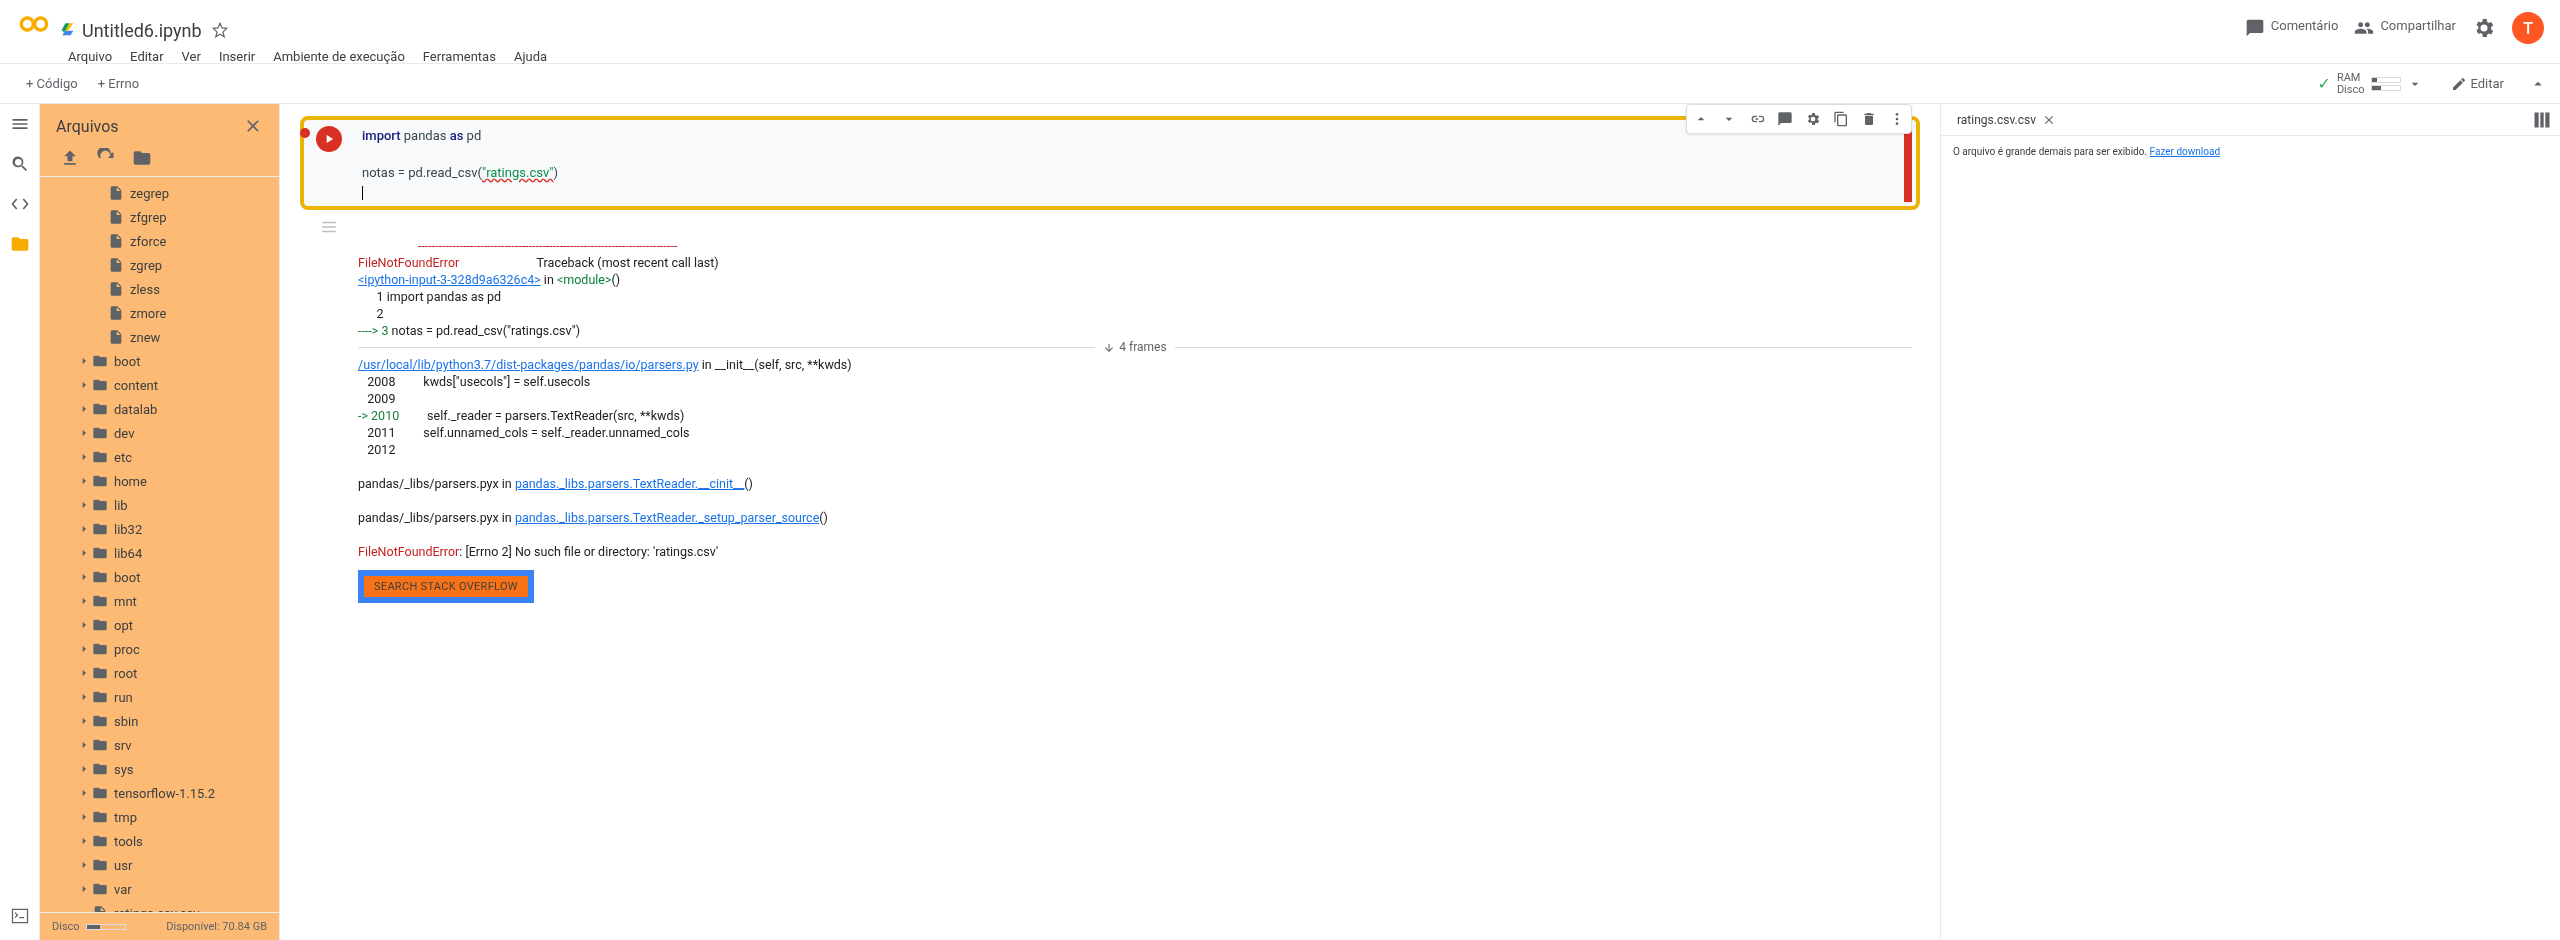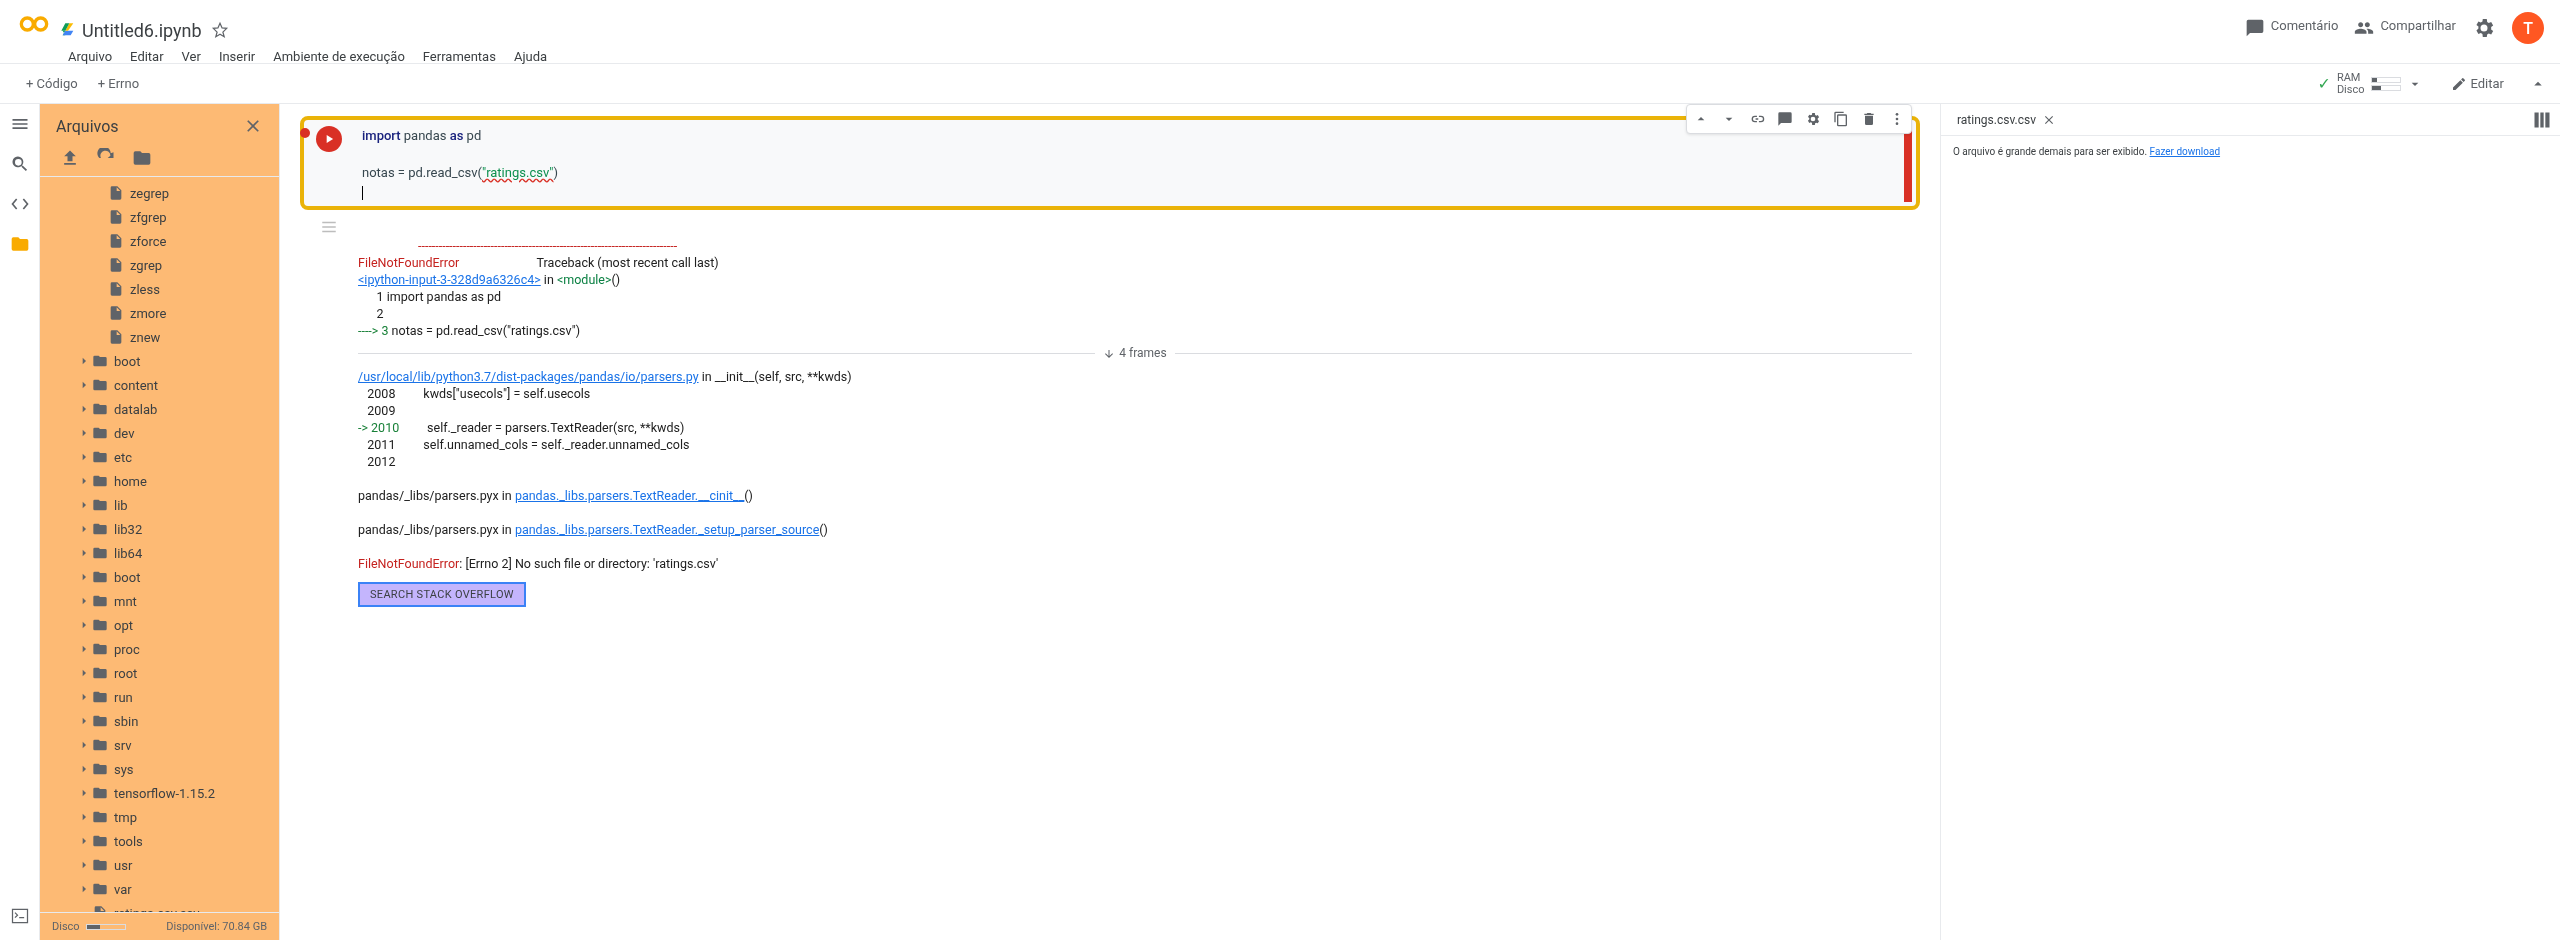--- a/index.html
+++ b/index.html
@@ -65,24 +65,24 @@
 .kw{color:#1a237e;font-weight:500}
 .str-err{color:#0d904f;text-decoration:underline wavy #d93025}
 .err-bar{width:8px;background:#d93025;align-self:stretch;margin:4px 4px 4px 0}
 .cursor-line{display:inline-block;width:1px;height:14px;background:#000;vertical-align:middle}
 .output-area{margin-left:50px;padding:10px 8px;font-family:'Roboto Mono',monospace;font-size:12.5px;line-height:17px;white-space:pre;color:#212121;position:relative}
 .out-icon{position:absolute;left:-30px;top:8px;width:18px;height:18px;fill:#bdbdbd;cursor:pointer}
 .tb-red{color:#c5221f}
 .tb-link{color:#1a73e8;text-decoration:underline;cursor:pointer}
 .tb-cyan{color:#0b8043}
 .tb-green{color:#188038}
-.frames-sep{display:flex;align-items:center;margin:6px 0;color:#5f6368;font-size:12px}
+.frames-sep{display:flex;align-items:center;margin:0 0;color:#5f6368;font-size:12px}
 .frames-sep .line{flex:1;height:1px;background:#dadce0}
 .frames-sep .mid{padding:0 8px;display:flex;align-items:center;gap:4px}
-.so-btn{margin-top:10px;border:2px solid #3b82f6;background:#c4b5fd;padding:4px 10px;font-size:11px;cursor:pointer;color:#3c4043;letter-spacing:.3px}
+.so-btn{margin-top:10px;border:6px solid #3b82f6;background:#f97316;padding:4px 10px;font-size:11px;cursor:pointer;color:#3c4043;letter-spacing:.3px}
 .right-panel{width:620px;border-left:1px solid #e8eaed;display:flex;flex-direction:column}
 .rp-tabs{height:32px;display:flex;align-items:center;border-bottom:1px solid #e8eaed;padding:0 8px}
 .rp-tab{display:flex;align-items:center;gap:6px;padding:4px 8px;font-size:12px;color:#3c4043}
 .rp-tab-close{width:14px;height:14px;fill:#5f6368;cursor:pointer}
 .rp-toggle{margin-left:auto;cursor:pointer;width:20px;height:20px;fill:#5f6368}
 .rp-body{padding:10px 12px;font-size:10px;color:#3c4043}
 .rp-link{color:#1a73e8;text-decoration:underline;cursor:pointer}
 .indent-1{padding-left:36px}
 .indent-2{padding-left:52px}
 </style>

